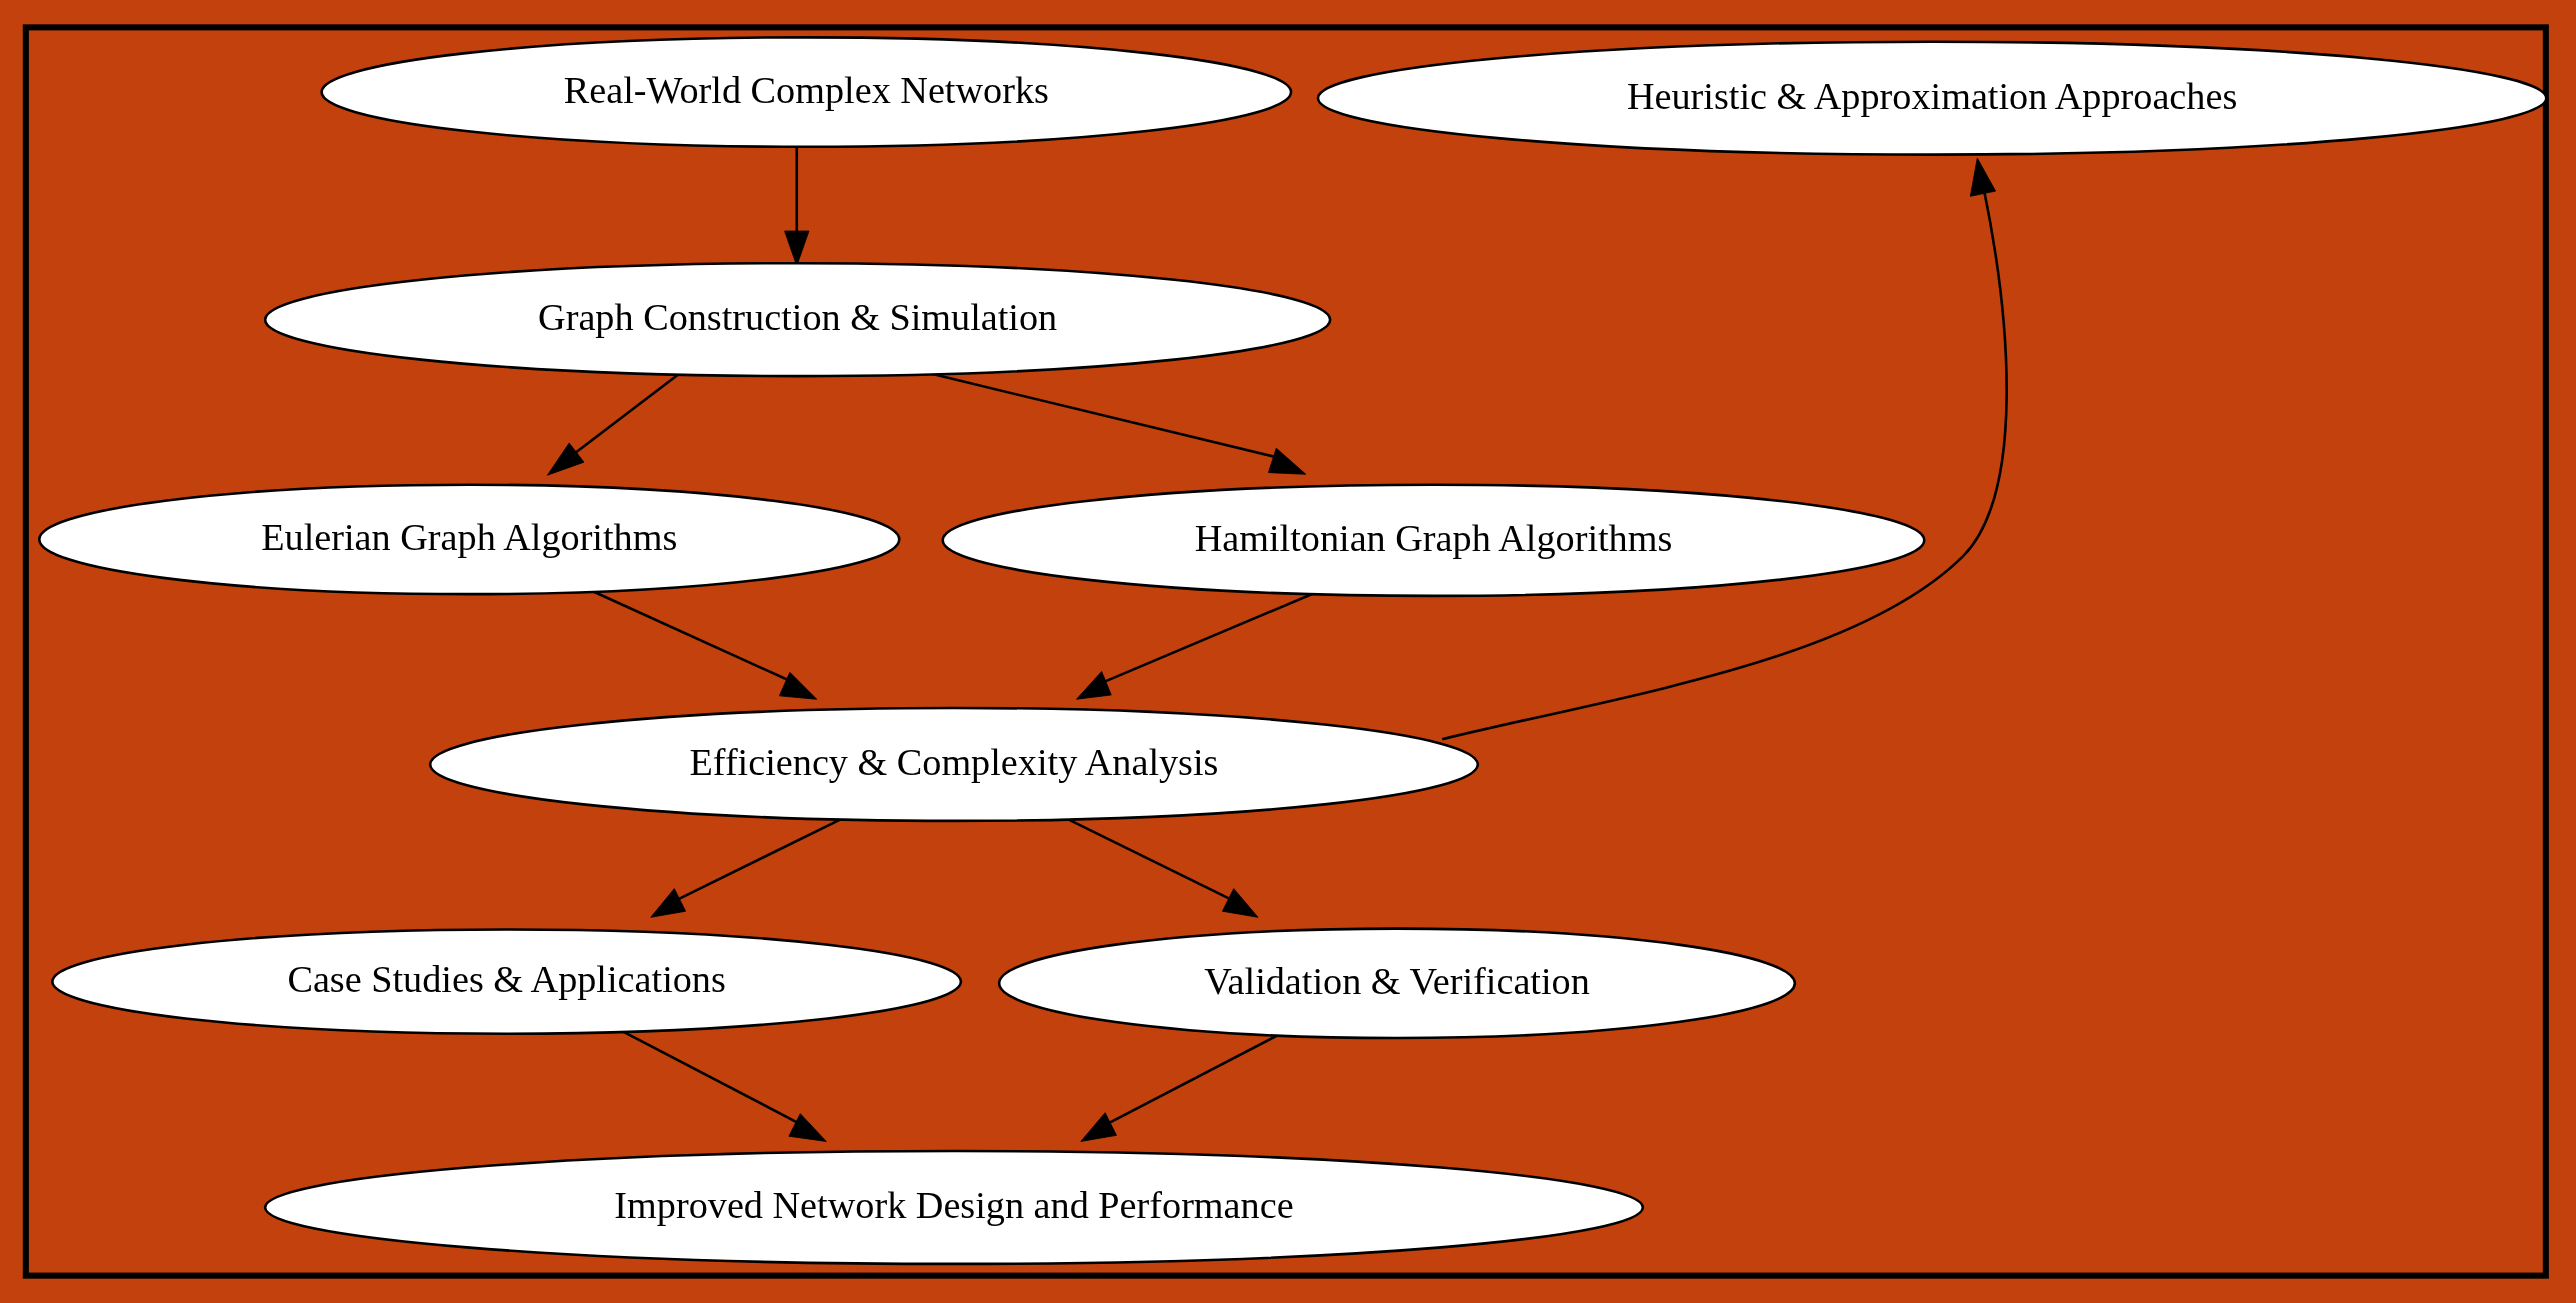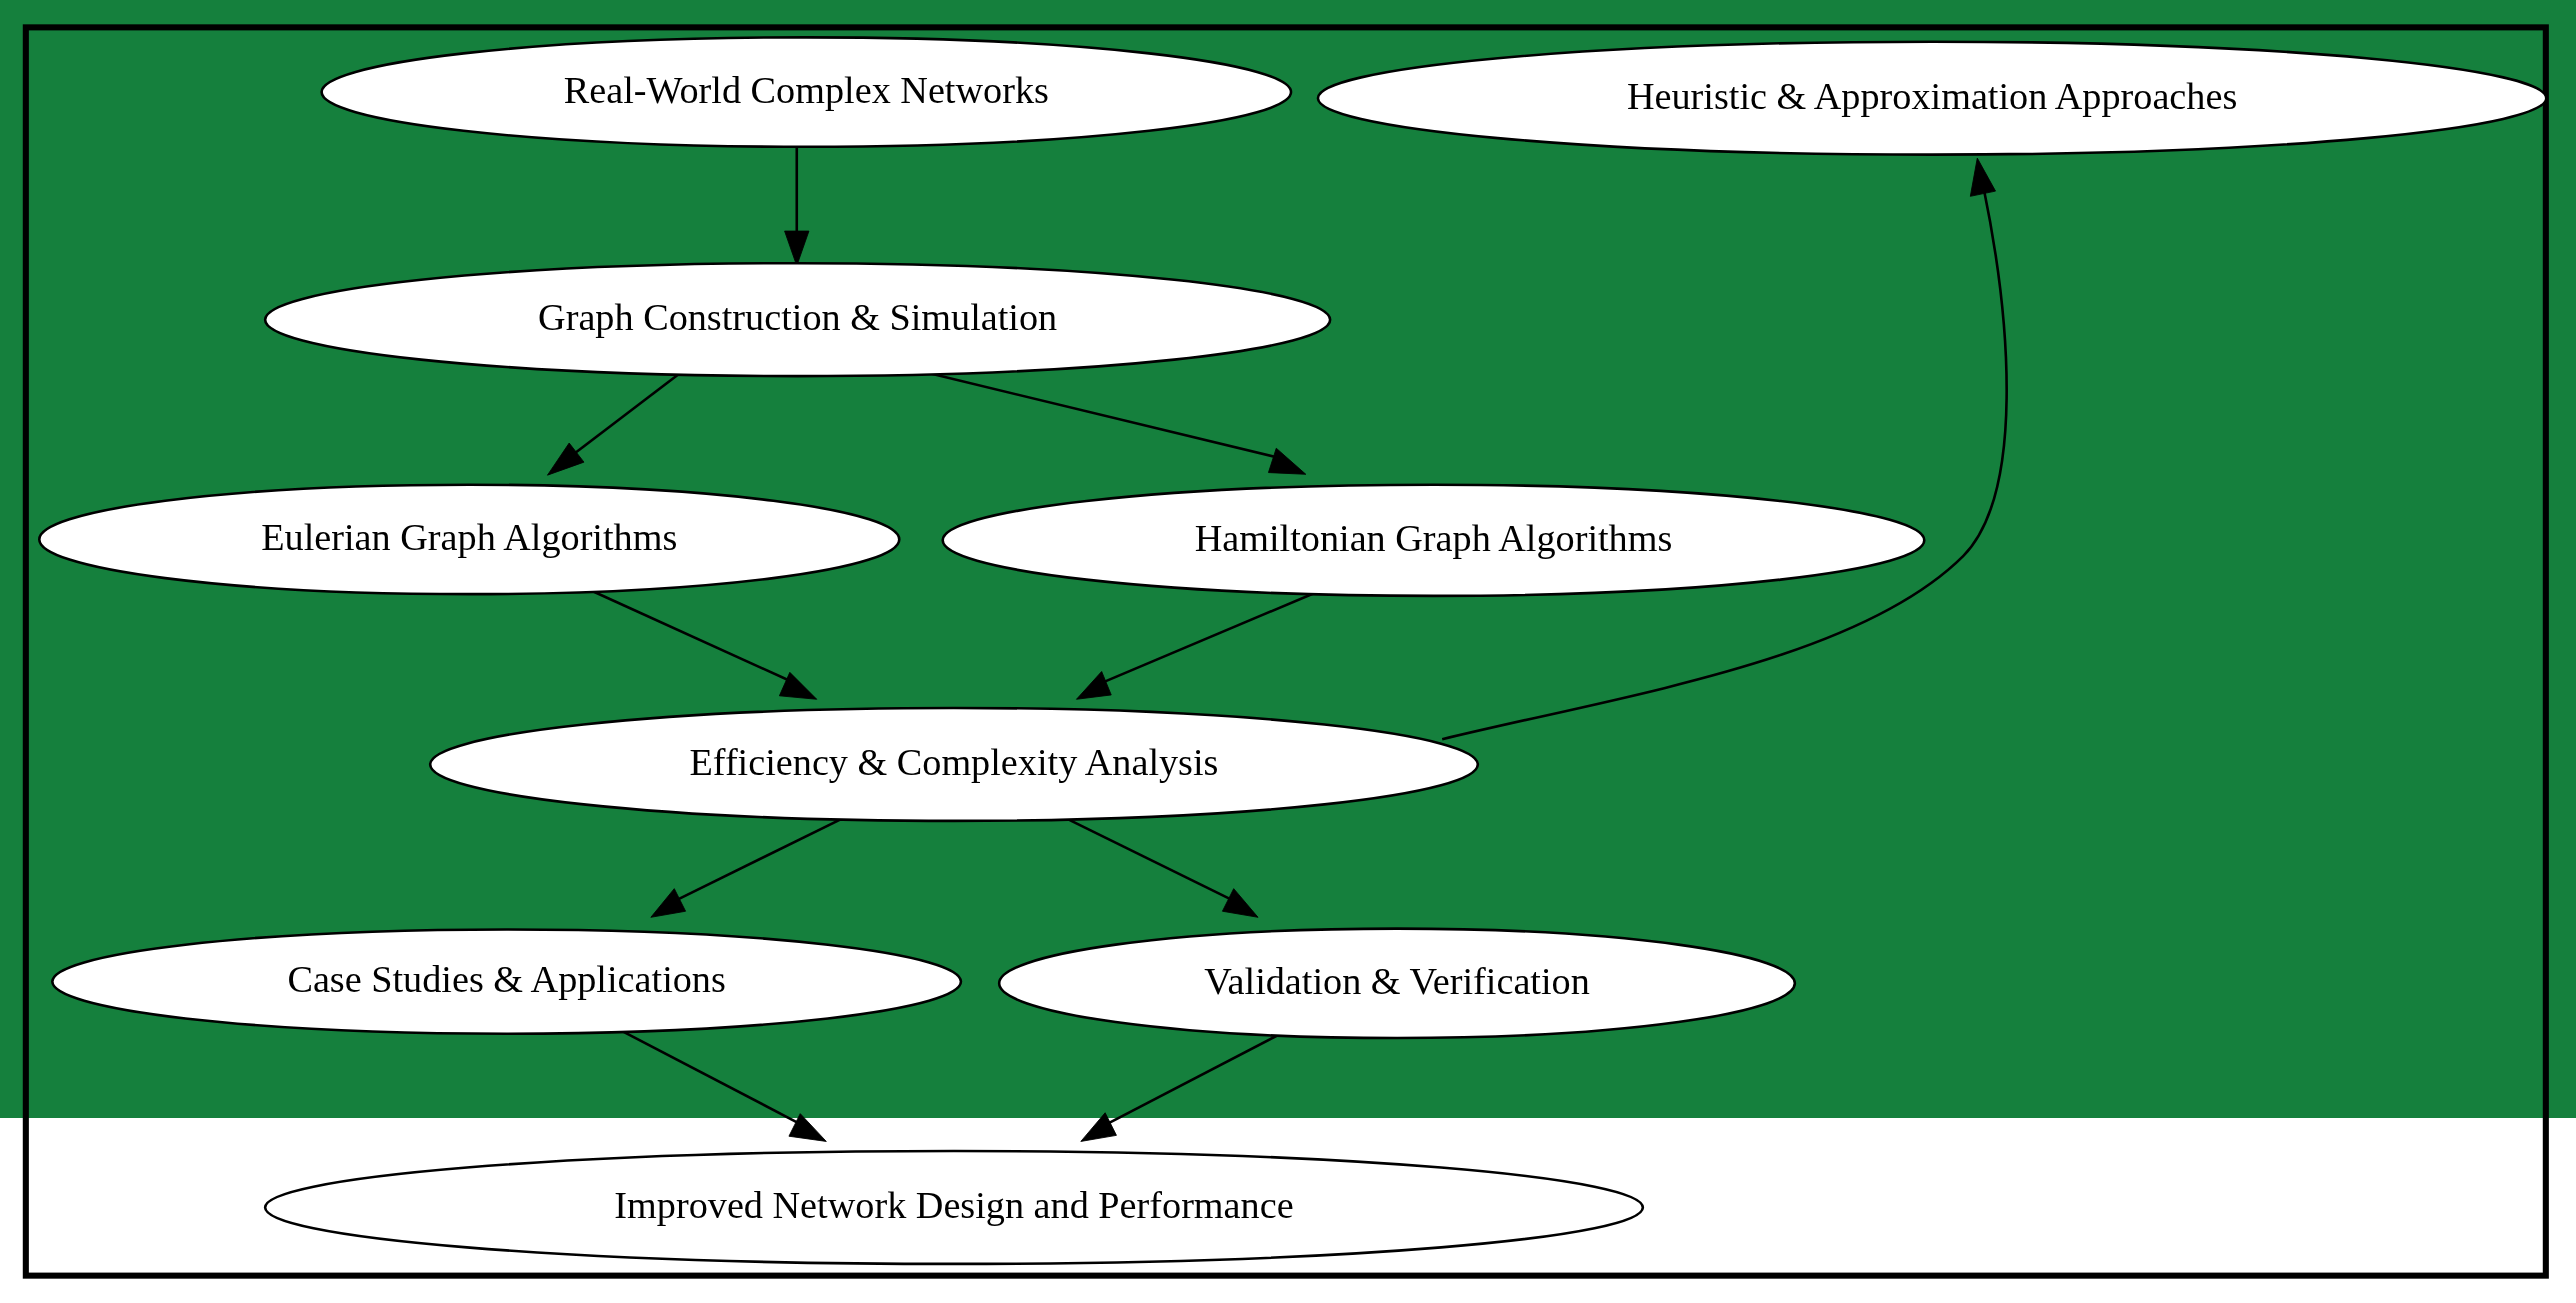--- a/index.html
+++ b/index.html
@@ -10,22 +10,22 @@
   }
   body {
     width: 2576px;
     height: 1303px;
     font-family: "Liberation Serif", "DejaVu Serif", serif;
     overflow: hidden;
   }
   #diagram-root {
     position: relative;
     width: 2576px;
-    height: 1118px;
-    background: #15803d;
+    height: 1303px;
+    background: #c2410c;
   }
   svg#flow-svg {
     position: absolute;
     top: 0;
     left: 0;
     width: 2576px;
     height: 1303px;
     display: block;
   }
   .node-ellipse {

